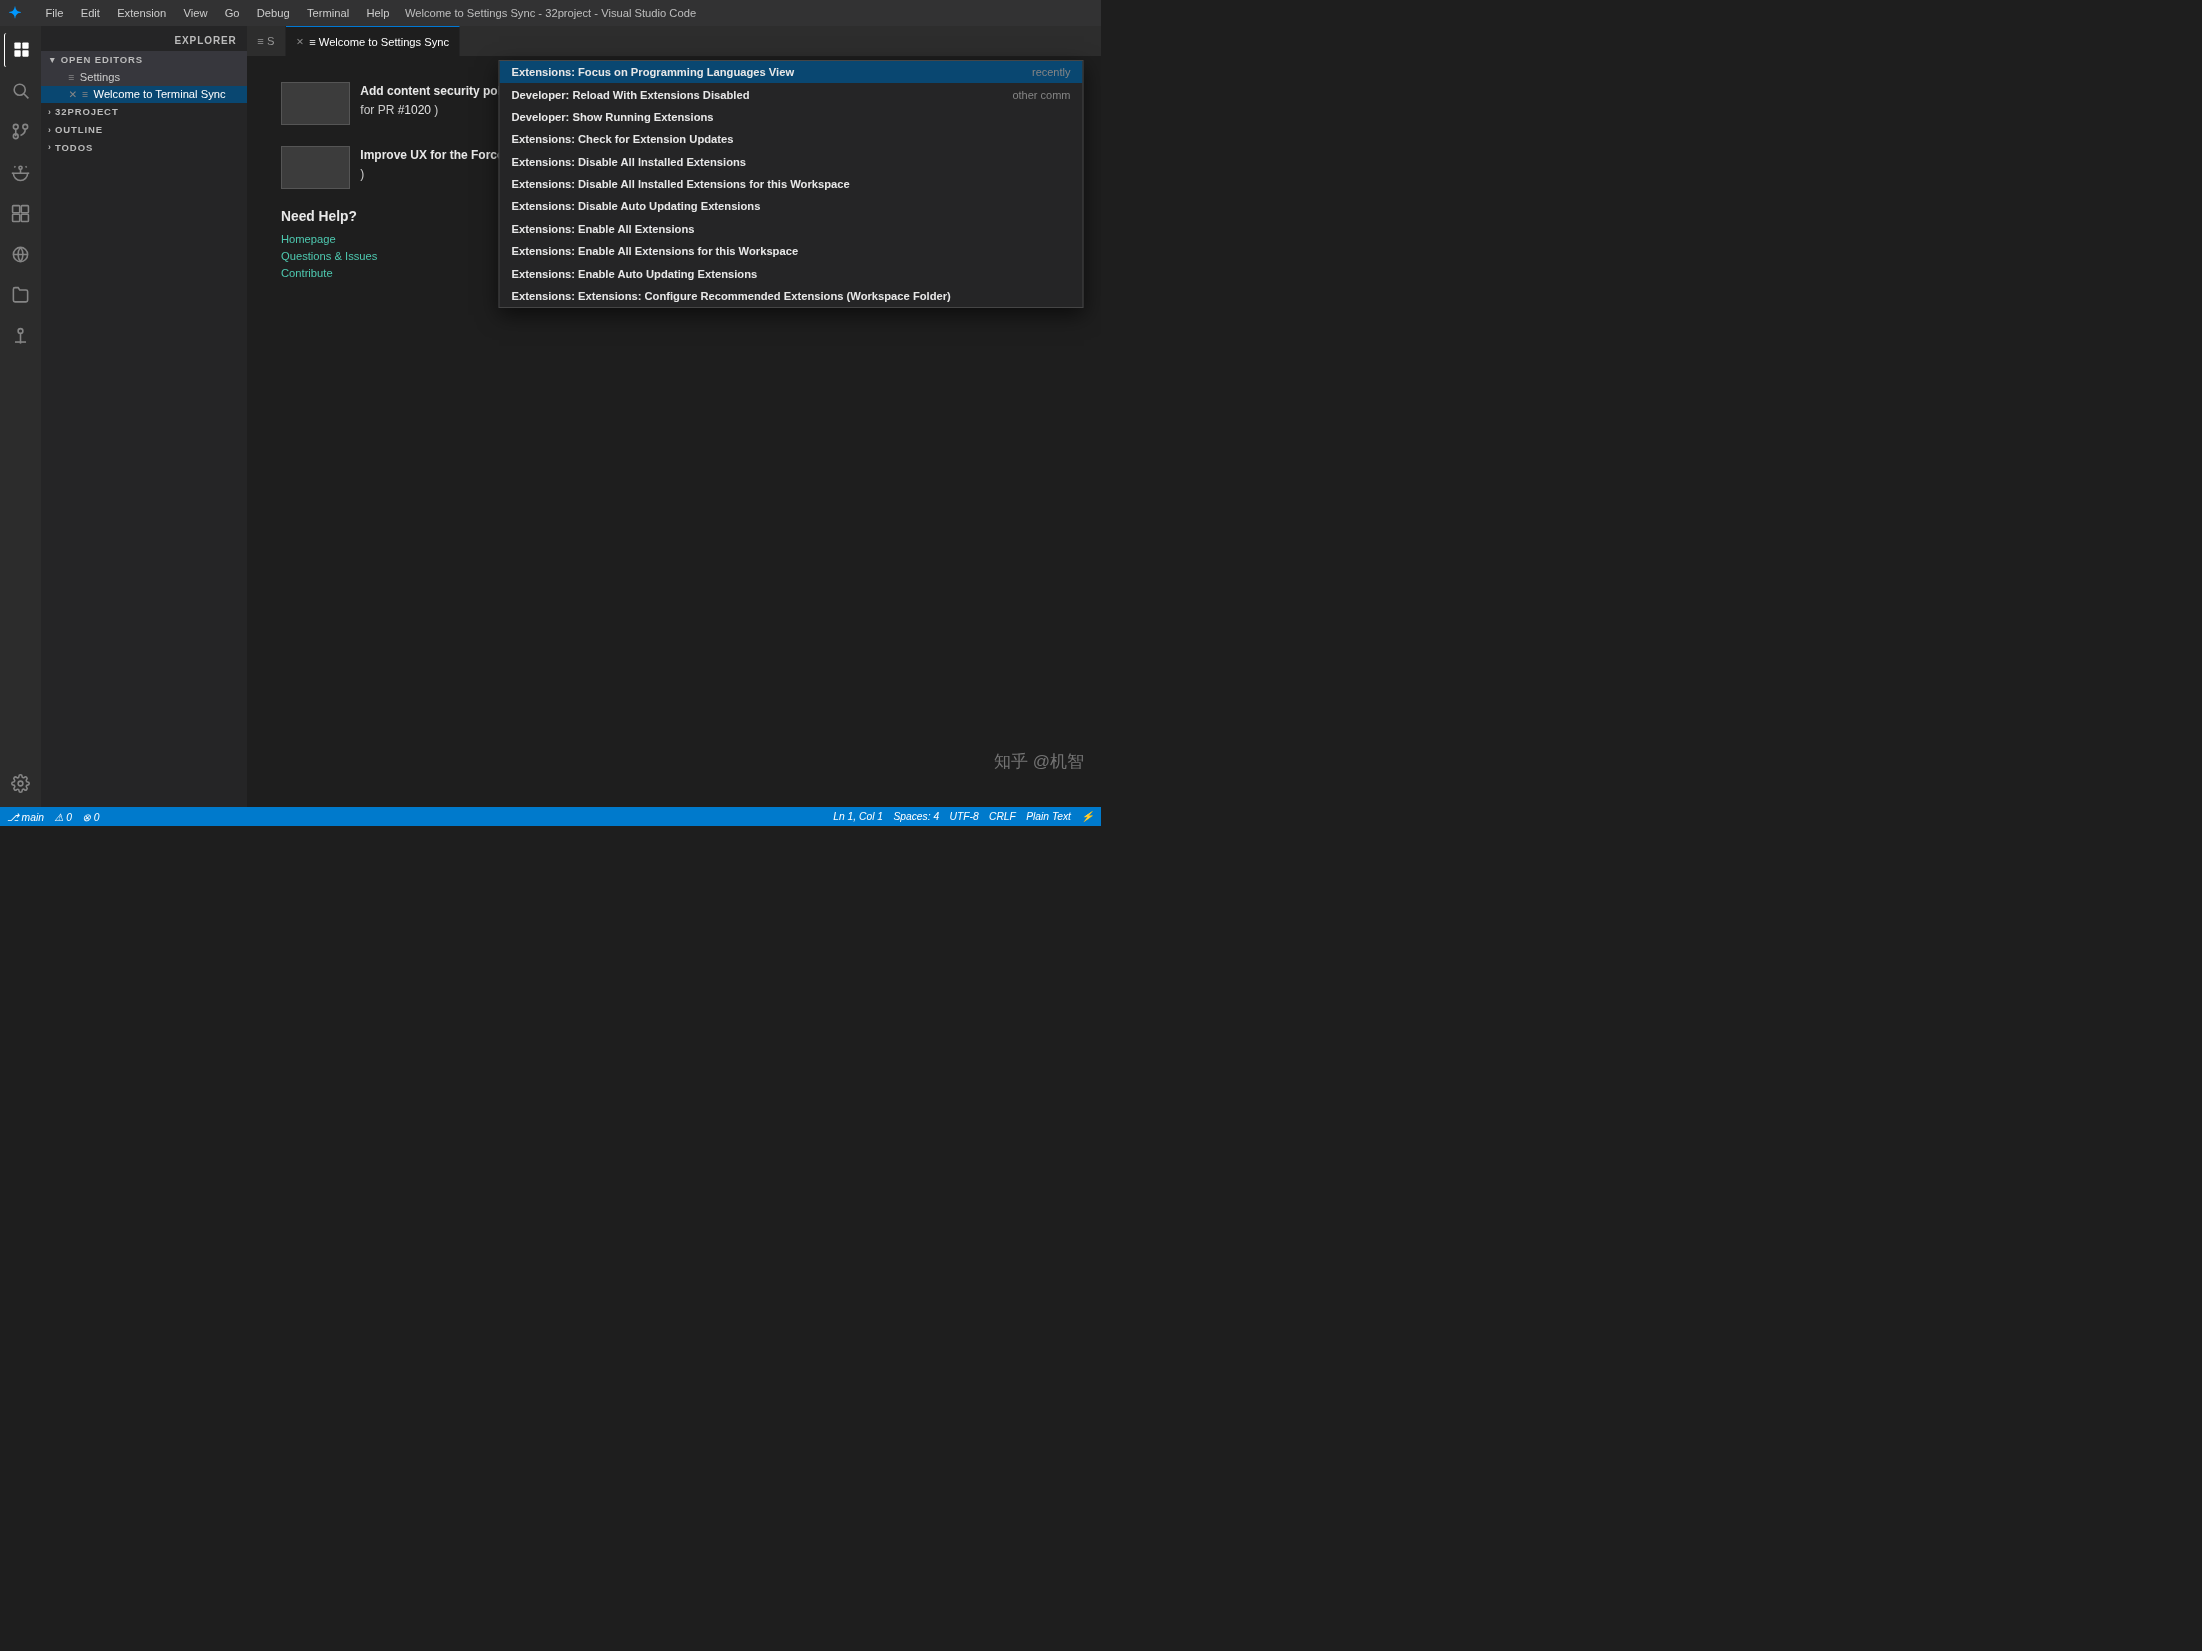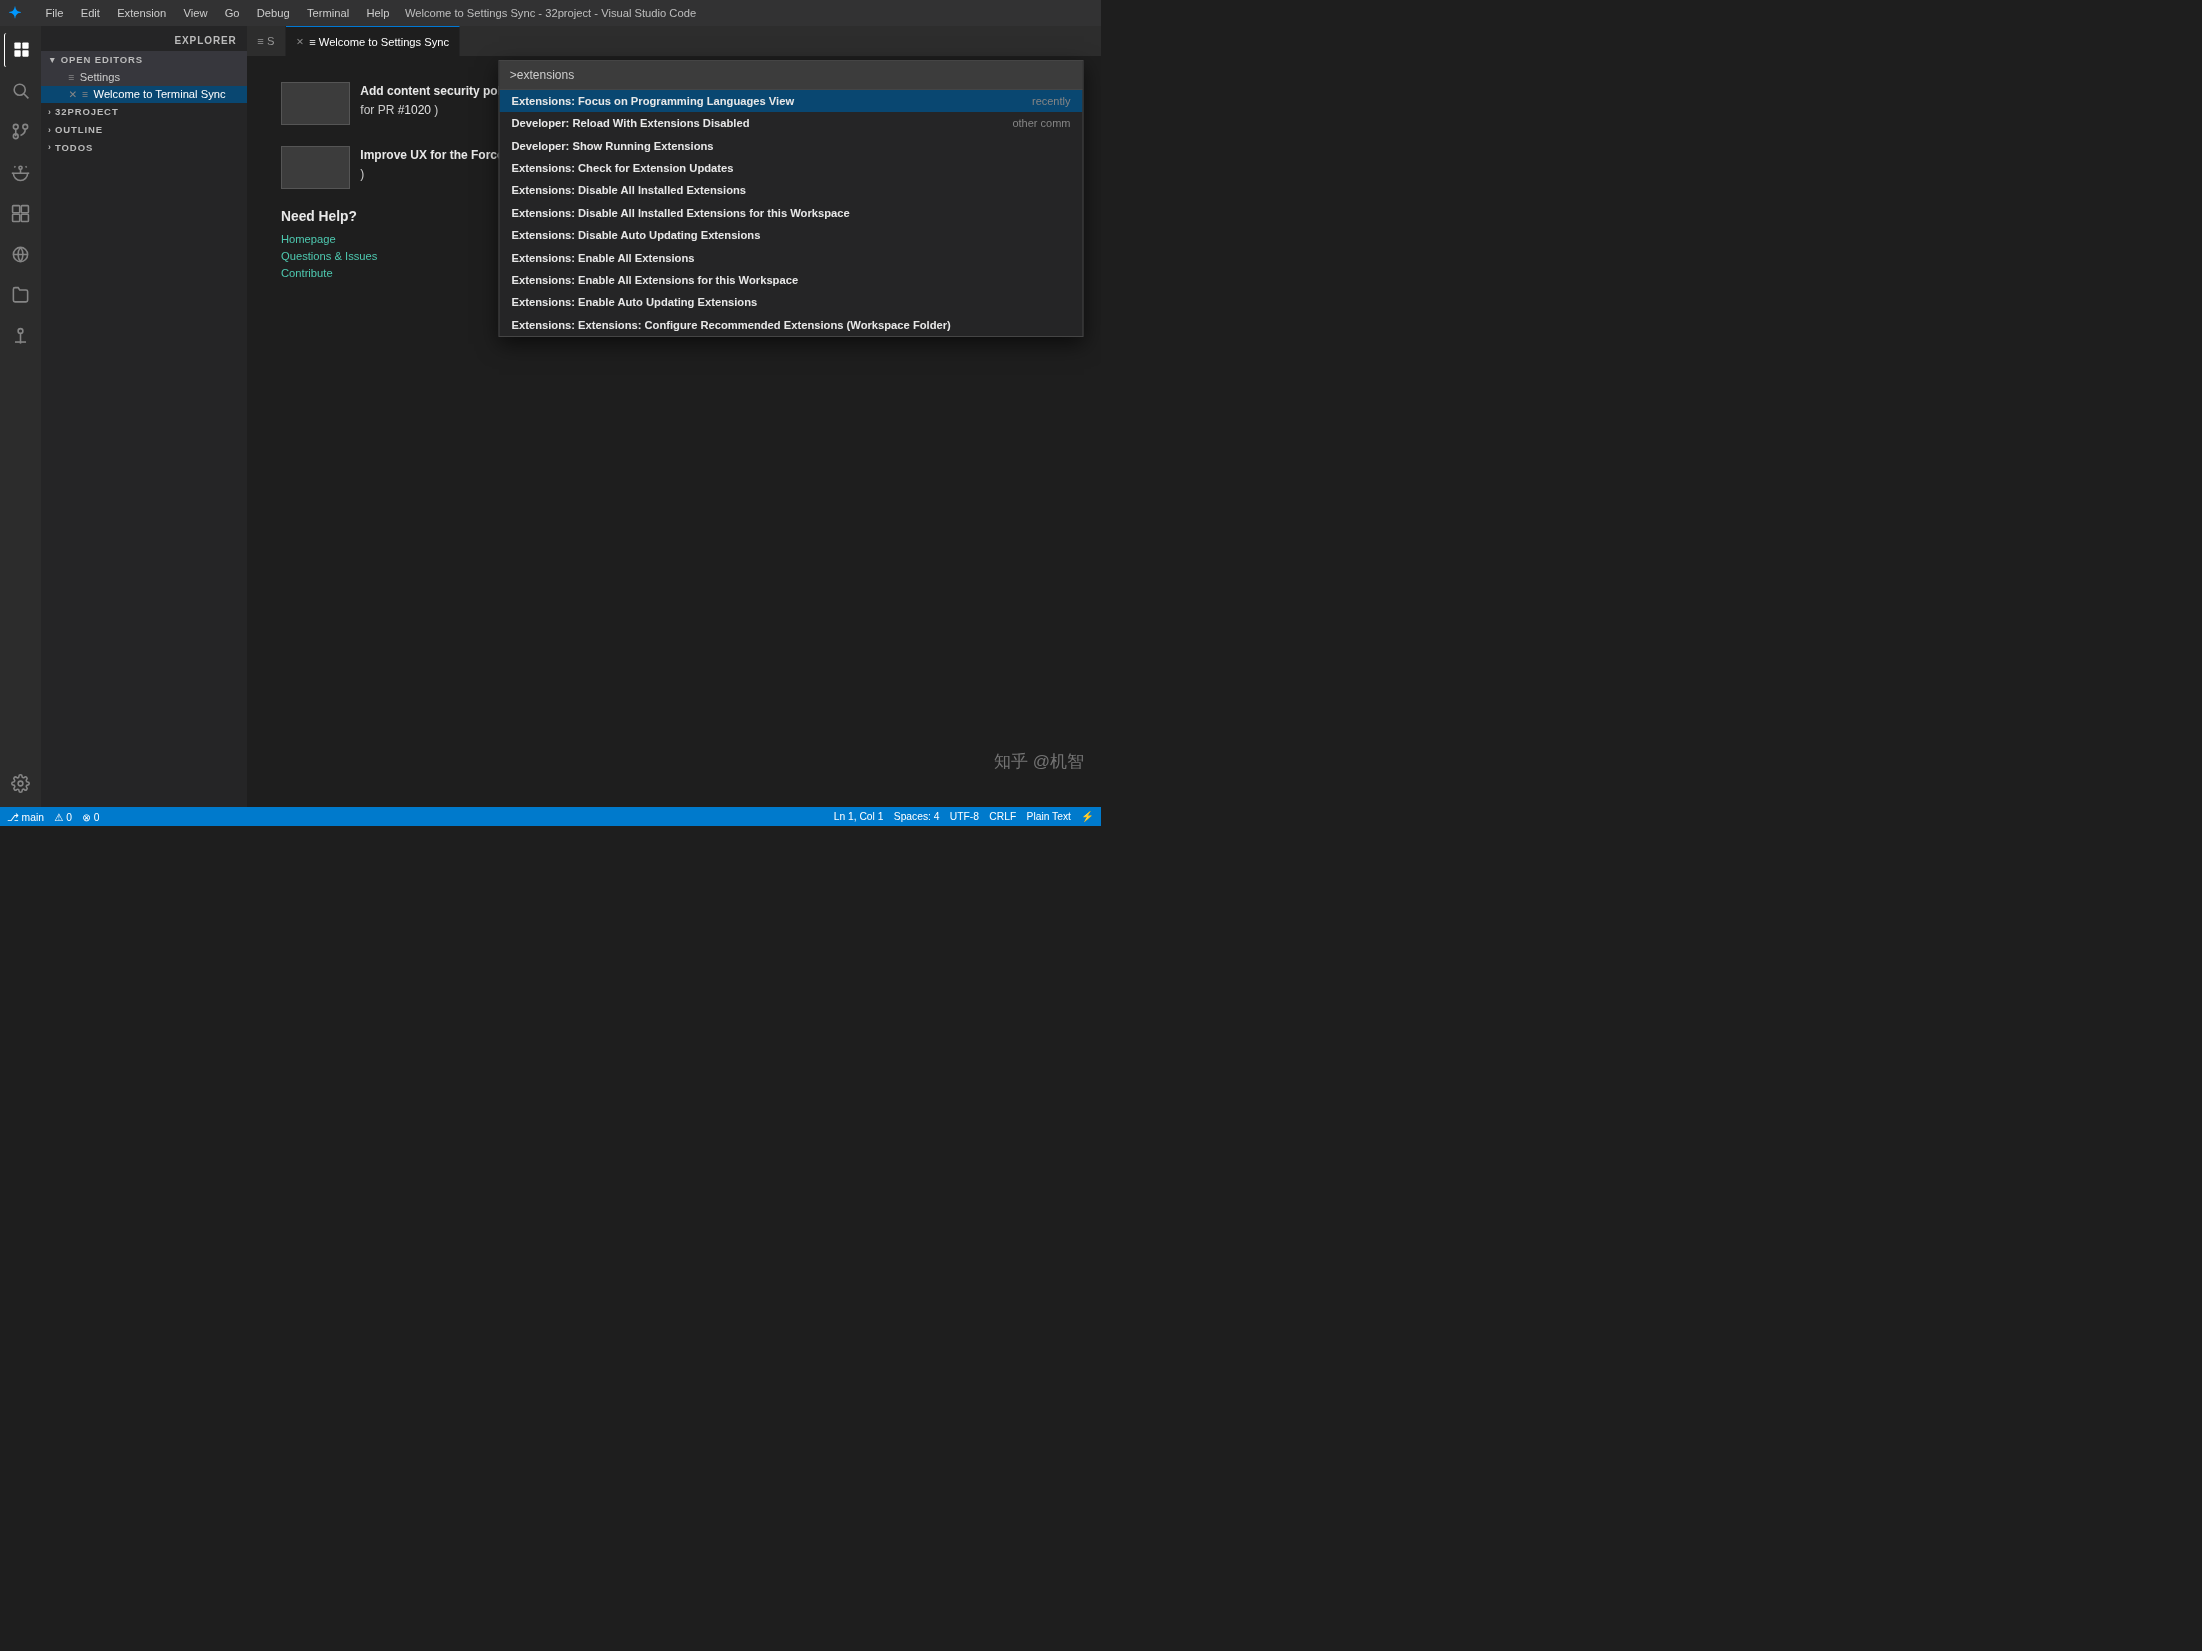--- a/index.html
+++ b/index.html
@@ -357,20 +357,21 @@
     }
 
     
     .status-bar {
       height: 19px;
       background: #007acc;
       display: flex;
       align-items: center;
       padding: 0 6.9px;
       gap: 10.3px;
+      font-style: italic;
     }
     .status-item {
       font-size: 10.3px;
       color: #ffffff;
       display: flex;
       align-items: center;
       gap: 3.4px;
     }
     .status-spacer { flex: 1; }
   </style>
@@ -500,21 +501,20 @@
       <div class="tab">
         <span>≡ S</span>
       </div>
       <div class="tab active">
         <span style="font-size:9.5px; color:#888;">✕</span>
         <span>≡ Welcome to Settings Sync</span>
       </div>
     </div>
 
     <div class="command-palette">
-      <input class="command-input" value="&gt;extensions" type="text" style="">
       <div class="command-results">
         <div class="command-item">
           <span class="command-item-label">Extensions: Focus on Programming Languages View</span>
           <span class="command-item-meta">recently</span>
         </div>
         <div class="command-item">
           <span class="command-item-label">Developer: Reload With Extensions Disabled</span>
           <span class="command-item-meta">other comm</span>
         </div>
         <div class="command-item">

